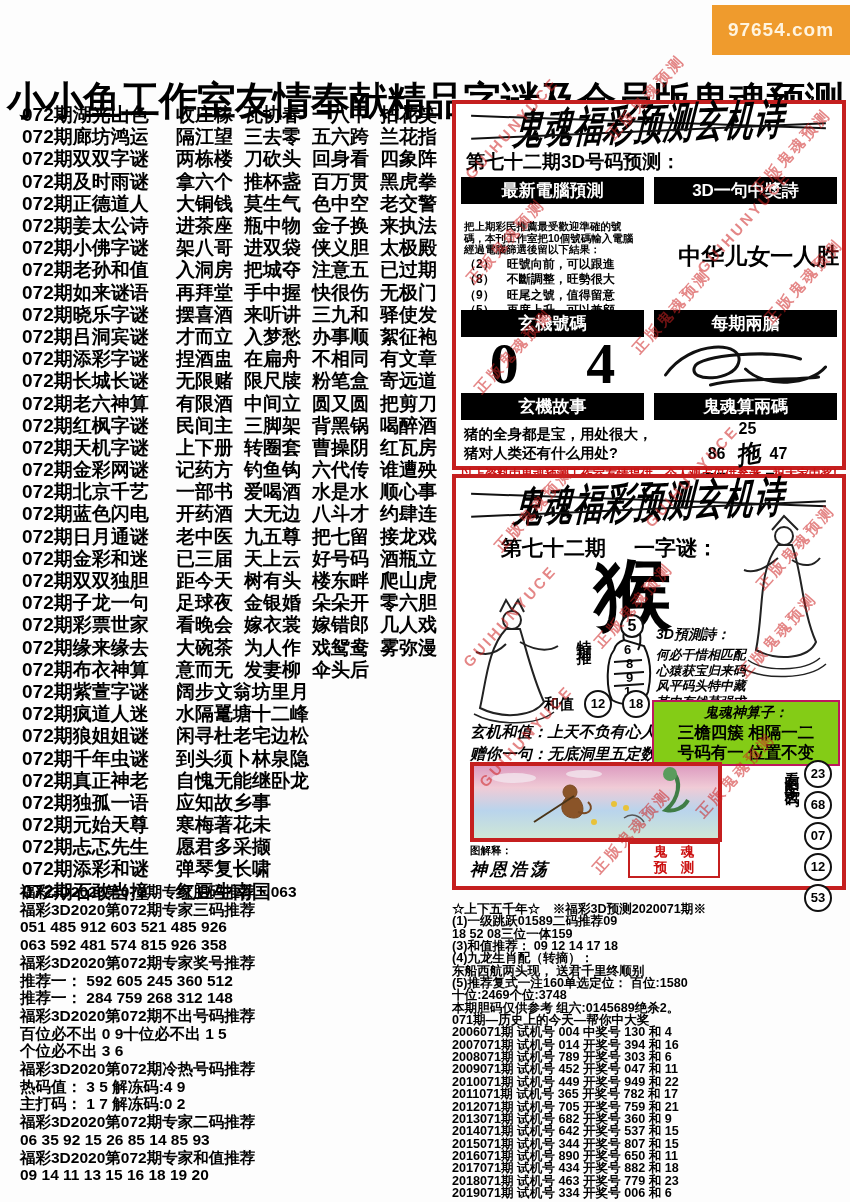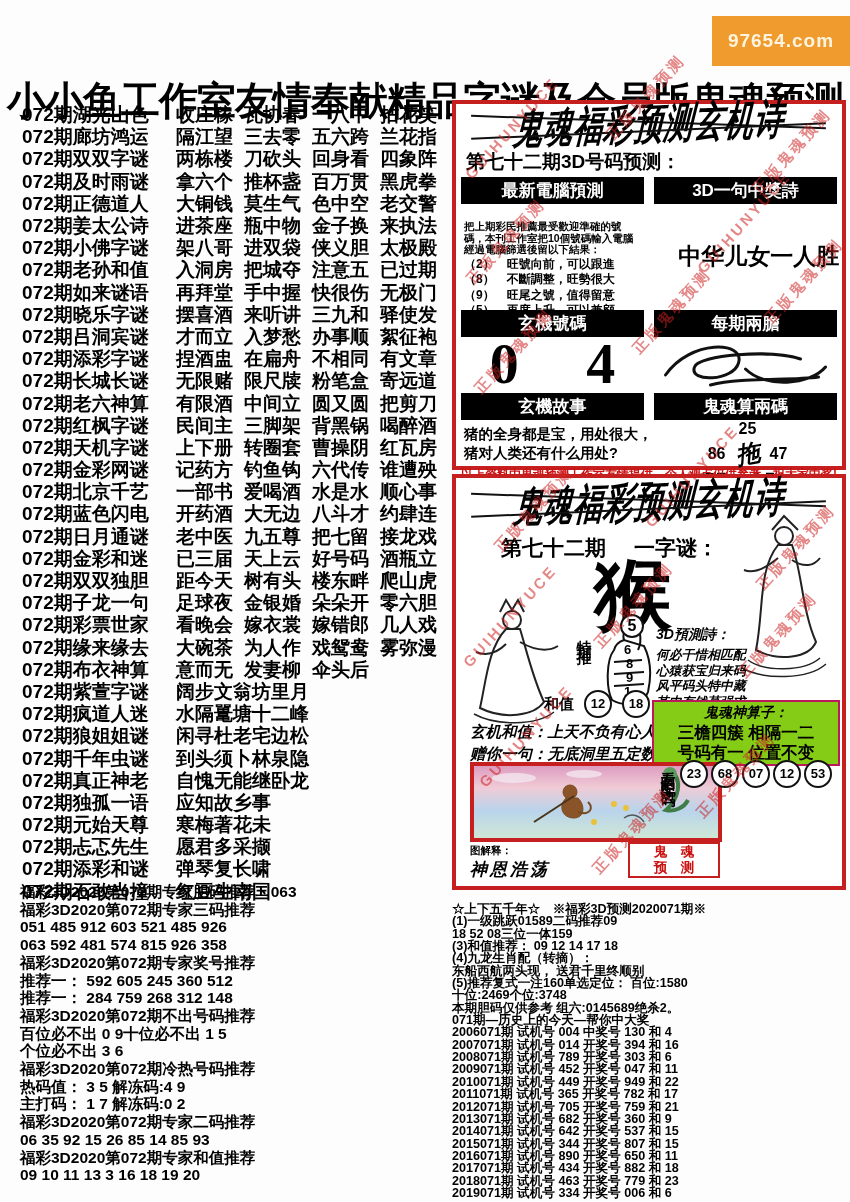--- a/index.html
+++ b/index.html
@@ -1,19 +1,19 @@
 <!DOCTYPE html>
 <html><head>
 <meta charset="utf-8">
 <style>
   html,body{margin:0;padding:0;}
   body{width:850px;height:1202px;background:#fdfdfd;position:relative;overflow:hidden;
        font-family:"Liberation Sans",sans-serif;color:#000;}
   
-  .site-badge{position:absolute;top:16px;right:0;width:138px;height:50px;background:#ef9b2d;
+  .site-badge{position:absolute;top:5px;right:0;width:138px;height:50px;background:#ef9b2d;
       color:#fff4df;font-size:19px;display:flex;align-items:center;justify-content:center;
       font-weight:bold;letter-spacing:1px;}
   
   .page-title{position:absolute;top:48px;left:0;width:850px;text-align:center;font-size:39px;
       font-weight:bold;white-space:nowrap;letter-spacing:-1px;}
   
   #riddle-list{position:absolute;left:22px;top:104px;width:426px;}
   .riddle-row{display:flex;height:22.2px;align-items:center;font-weight:bold;font-size:19px;
       white-space:nowrap;}
   .riddle-label{width:154px;flex:none;}
@@ -93,21 +93,21 @@
       border:4px solid #c51f1f;
       background:linear-gradient(180deg,#dd9cc0 0%,#f0cbd6 30%,#b9d4ec 62%,#cfe7d6 100%);}
   .caption{position:absolute;top:366px;left:14px;width:150px;white-space:nowrap;}
   .caption-label{font-size:10.5px;font-weight:bold;display:block;}
   .caption-text{font-size:17px;font-weight:bold;font-style:italic;letter-spacing:3px;}
   .stampbox{position:absolute;top:364px;left:172px;width:88px;height:32px;border:2px solid #c51f1f;
       color:#cc1111;font-size:13.5px;font-weight:bold;text-align:center;line-height:16px;
       background:#fff;}
   .strip{position:absolute;top:282px;right:10px;display:flex;gap:3px;}
   .strip-label{writing-mode:vertical-rl;font-size:15px;font-weight:bold;letter-spacing:5px;}
-  #b2-strip{display:flex;gap:3px;}
+  #b2-strip{display:flex;flex-direction:column;gap:3px;}
   
   .stamp{position:absolute;color:rgba(205,35,35,0.55);font-weight:bold;font-size:15px;
       letter-spacing:3px;white-space:nowrap;transform:rotate(-48deg);transform-origin:left center;
       pointer-events:none;z-index:5;}
   svg{display:block;}
 </style>
 </head>
 <body>
 
 <div class="site-badge">97654.com</div>
@@ -348,21 +348,21 @@
     <div class="bl-line">推荐一： 284 759 268 312 148</div>
     <div class="bl-line">福彩3D2020第072期不出号码推荐</div>
     <div class="bl-line">百位必不出 0 9十位必不出 1 5</div>
     <div class="bl-line">个位必不出 3 6</div>
     <div class="bl-line">福彩3D2020第072期冷热号码推荐</div>
     <div class="bl-line"> 热码值： 3 5 解冻码:4 9</div>
     <div class="bl-line"> 主打码： 1 7 解冻码:0 2</div>
     <div class="bl-line">福彩3D2020第072期专家二码推荐</div>
     <div class="bl-line"> 06 35 92 15 26 85 14 85 93</div>
     <div class="bl-line">福彩3D2020第072期专家和值推荐</div>
-    <div class="bl-line"> 09 10 11 13 3 16 18 19 20</div>
+    <div class="bl-line"> 09 14 11 13 15 16 18 19 20</div>
   </div>
 
 <section class="pbox" id="box1">
   <div class="warped-wrap">
     <div class="warped">鬼魂福彩预测玄机诗</div>
   </div>
   <div class="period">第七十二期3D号码预测：</div>
   <div class="bars">
     <div class="bar">最新電腦預測</div>
     <div class="bar">3D一句中獎詩</div>

